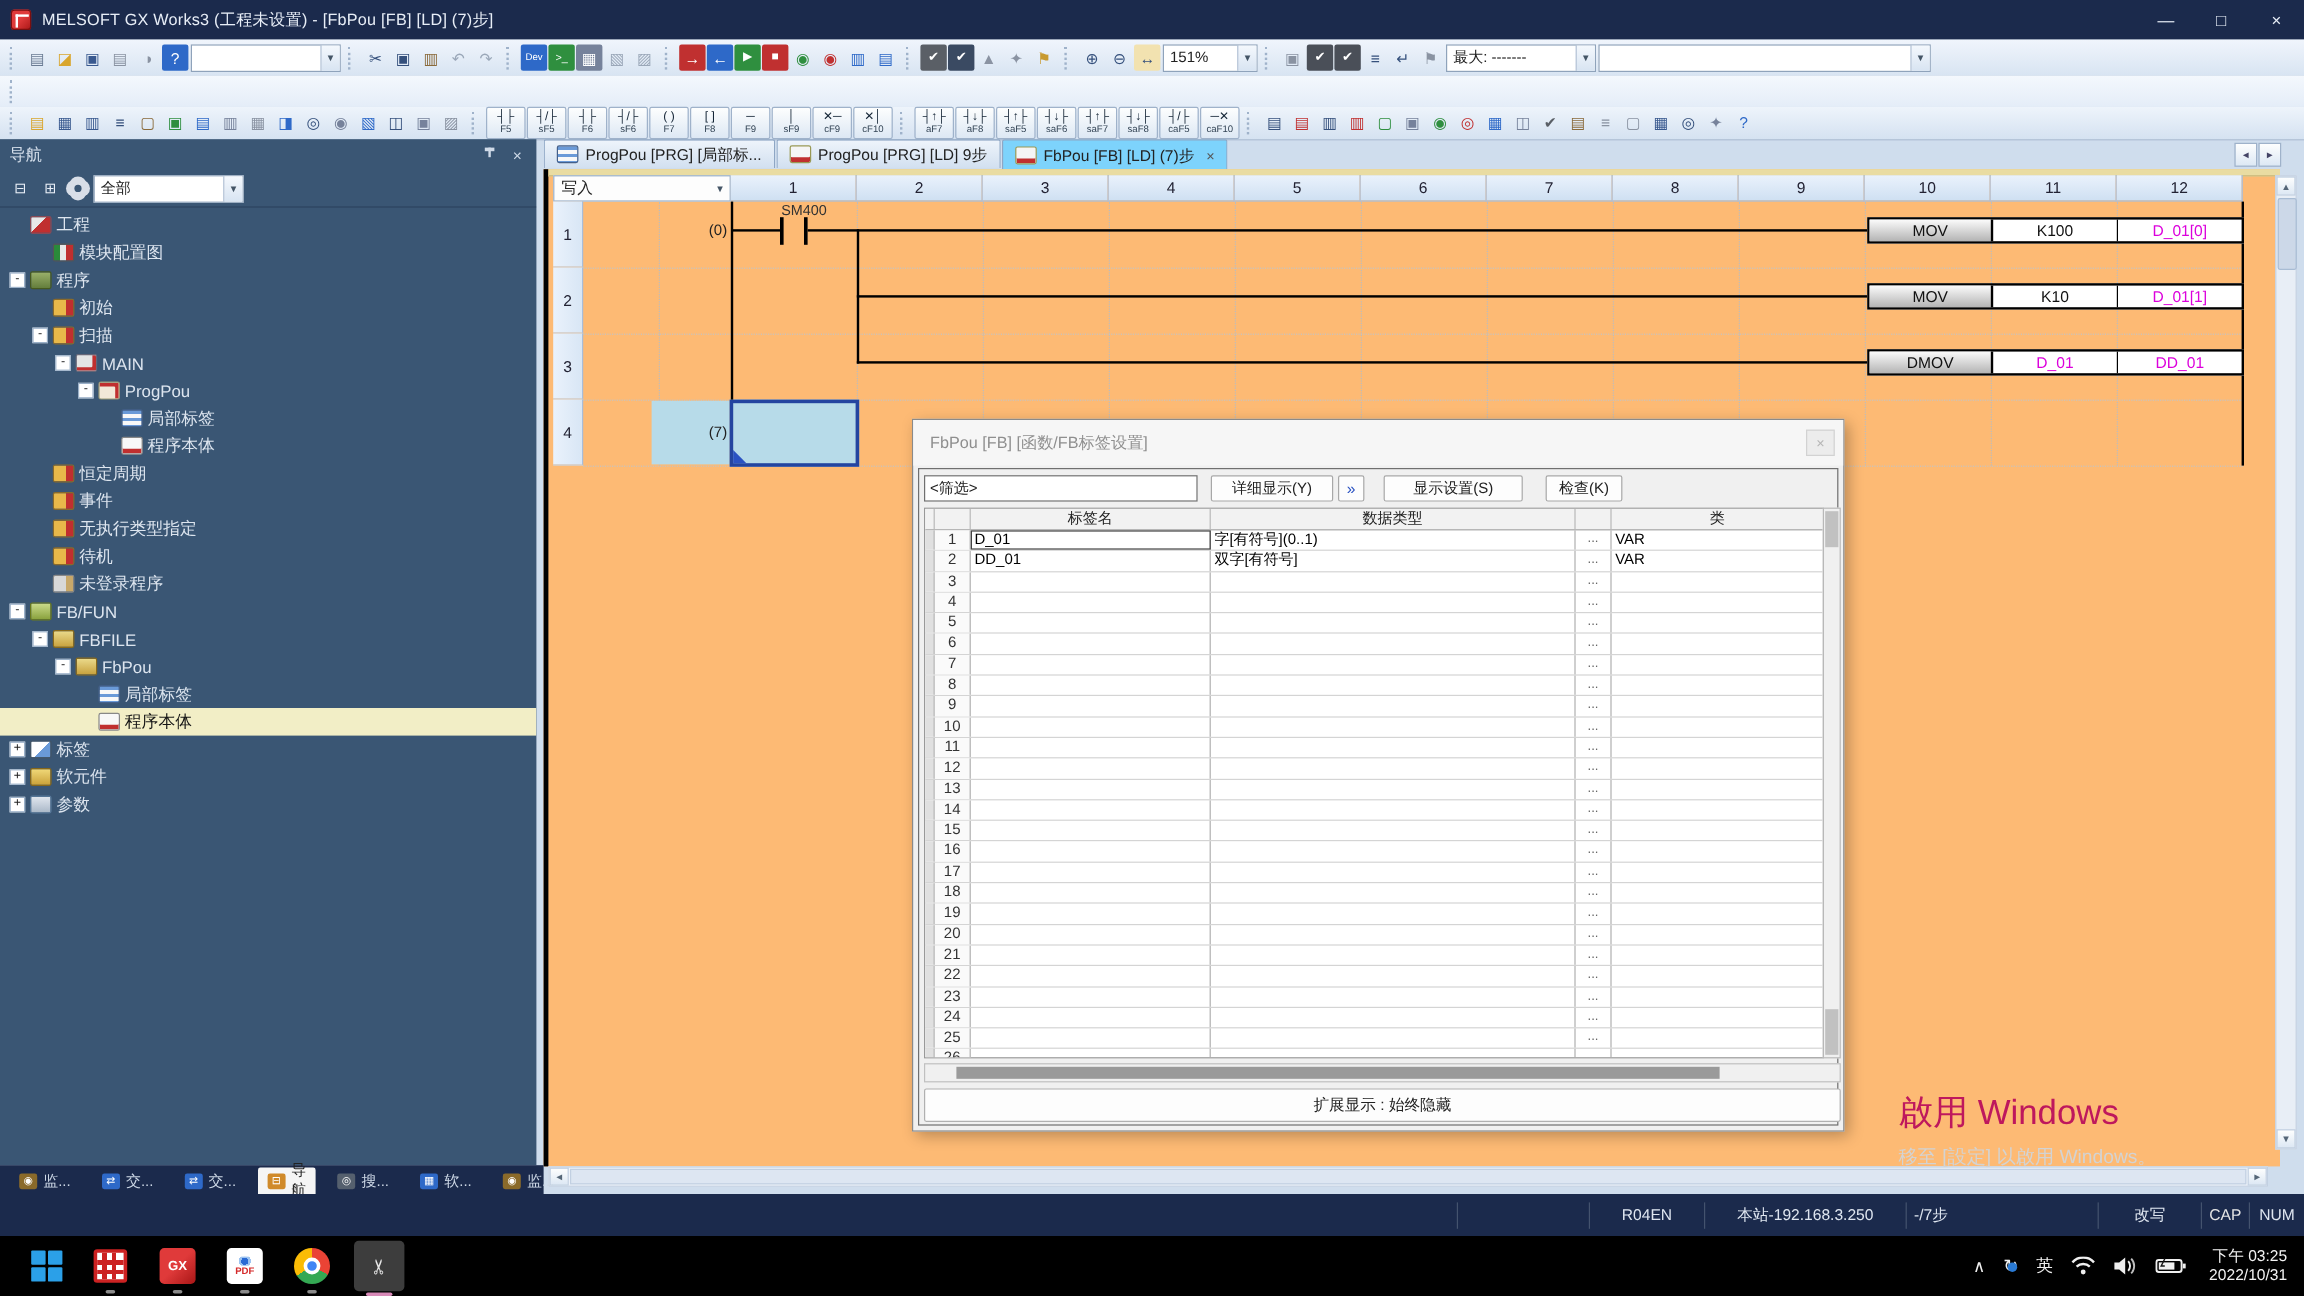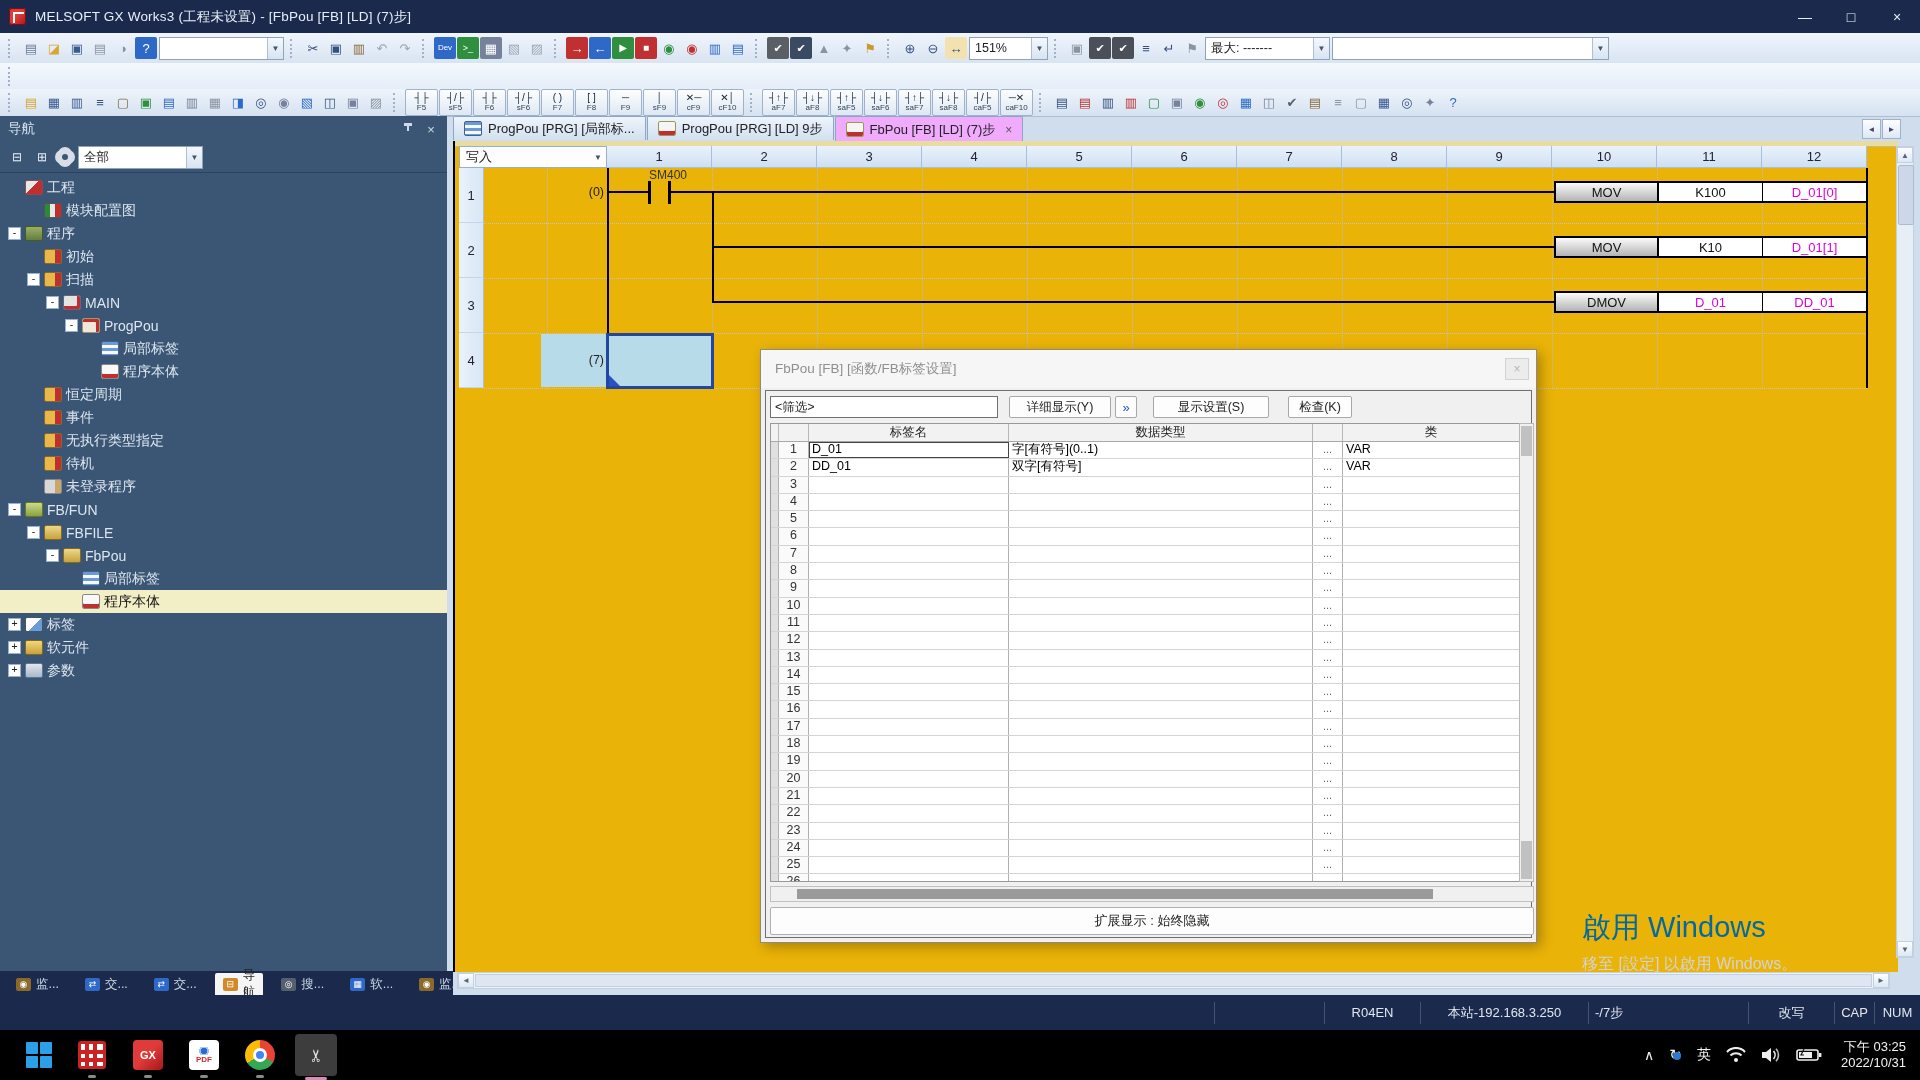--- a/index.html
+++ b/index.html
@@ -59,27 +59,27 @@
   .x-lbl{background:repeating-linear-gradient(180deg,#6a9ad8 0 3px,#f8f8f8 3px 6px);border:1px solid #44608a}
   .x-body{background:#f8f8f8;border:1px solid #888;box-shadow:inset 0 -4px 0 #c02f2f}
   .x-tag{background:linear-gradient(135deg,#fff 55%,#6a9ad8 55%);border:1px solid #456}
   .x-dev{background:linear-gradient(#f0d878,#caa23a);border:1px solid #86671a}
   .x-param{background:linear-gradient(#e0e6ee,#aab8c8);border:1px solid #56789a}
   .x-ld{background:#f5f5f5;border:1px solid #995;box-shadow:inset 0 -4px 0 #c02f2f}
 
   
   #tabbar{position:absolute;left:453px;top:116px;width:1407px;height:25px;display:flex;align-items:flex-start;gap:1px}
   .tab{height:23px;display:flex;align-items:center;gap:6px;padding:0 10px;border:1px solid #8ea6c4;border-bottom:none;background:linear-gradient(#eef4fb,#d2e0f0);font-size:13px;color:#222;border-radius:2px 2px 0 0}
-  .tab.active{background:#f0abfc;height:25px}
+  .tab.active{background:#7dd3fc;height:25px}
   .tab .cl{font-size:12px;color:#555;margin-left:4px}
   .tab .cl:empty{display:none}
   .tabscroll{position:absolute;left:1862px;top:119px;display:flex;gap:1px}
   .tsb{width:17px;height:18px;border:1px solid #9fb2ca;background:linear-gradient(#fdfefe,#dde8f4);display:flex;align-items:center;justify-content:center;font-size:8px;color:#446}
 
-  #ladderwrap{position:absolute;left:453px;top:141px;width:1443px;height:831px;background:#eab308;border-left:2px solid #000000}
+  #ladderwrap{position:absolute;left:453px;top:141px;width:1443px;height:831px;background:#fdba74;border-left:4px solid #000000}
   .ystrip{position:absolute;left:0;top:0;width:1443px;height:5px;background:#e9dca2;border-bottom:1px solid #c9b97a}
   .lmode{position:absolute;left:4px;top:5px;width:148px;height:22px;background:#fdfdfd;border:1px solid #9ab0c8;display:flex;align-items:center;font-size:13px;color:#222;padding-left:6px;box-sizing:border-box}
   .lmode .dd{margin-left:auto;font-size:8px;color:#456;padding-right:4px}
   .lcols{position:absolute;left:152px;top:5px;display:flex}
   .lcol{width:105px;height:22px;background:linear-gradient(#eaf2fc,#cfe0f2);border-right:1px solid #a8bedb;border-bottom:1px solid #a8bedb;display:flex;align-items:center;justify-content:center;font-size:13px;color:#223;box-sizing:border-box}
   .lrows{position:absolute;left:4px;top:27px;width:25px}
   .lrow{height:55px;background:linear-gradient(90deg,#eaf2fc,#d8e6f5);border-right:1px solid #a8bedb;border-bottom:1px solid #c6d6ea;display:flex;align-items:center;justify-content:center;font-size:13px;color:#223;box-sizing:border-box}
   .vdot{position:absolute;width:0;border-left:1px dotted #bcbcbc}
   .hdot{position:absolute;height:0;border-top:1px dotted #c4c4c4}
   .wire{position:absolute;height:2px;background:#000}
@@ -160,21 +160,21 @@
   .snipwrap::after{content:"";position:absolute;bottom:-4px;left:50%;transform:translateX(-50%);width:22px;height:3px;background:#d88ab8;border-radius:2px}
   .ap-snip{font-size:17px;color:#e8e8e8;transform:rotate(-90deg)}
   .tray{margin-left:auto;display:flex;align-items:center;gap:15px;margin-right:14px}
   .trico{font-size:14px;color:#f0f0f0}
   .sync{position:relative;font-size:15px}
   .sync::after{content:"";position:absolute;left:4px;top:6px;width:8px;height:8px;border-radius:50%;background:#2a7ad4}
   .clock{display:flex;flex-direction:column;align-items:flex-end;font-size:13px;line-height:16px;color:#f2f2f2;margin-left:4px}
 
   
   #wm{position:absolute;left:1582px;top:908px;pointer-events:none;z-index:5}
-  .wm1{font-size:29px;color:#0369a1}
+  .wm1{font-size:29px;color:#be185d}
   .wm2{font-size:16px;color:#d3d3d3;margin-top:6px}
 </style>
 </head>
 <body>
 
 <div id="app">
 
   <div id="titlebar">
     <span class="appico"></span>
     <span class="t">MELSOFT GX Works3 (工程未设置) - [FbPou [FB] [LD] (7)步]</span>

